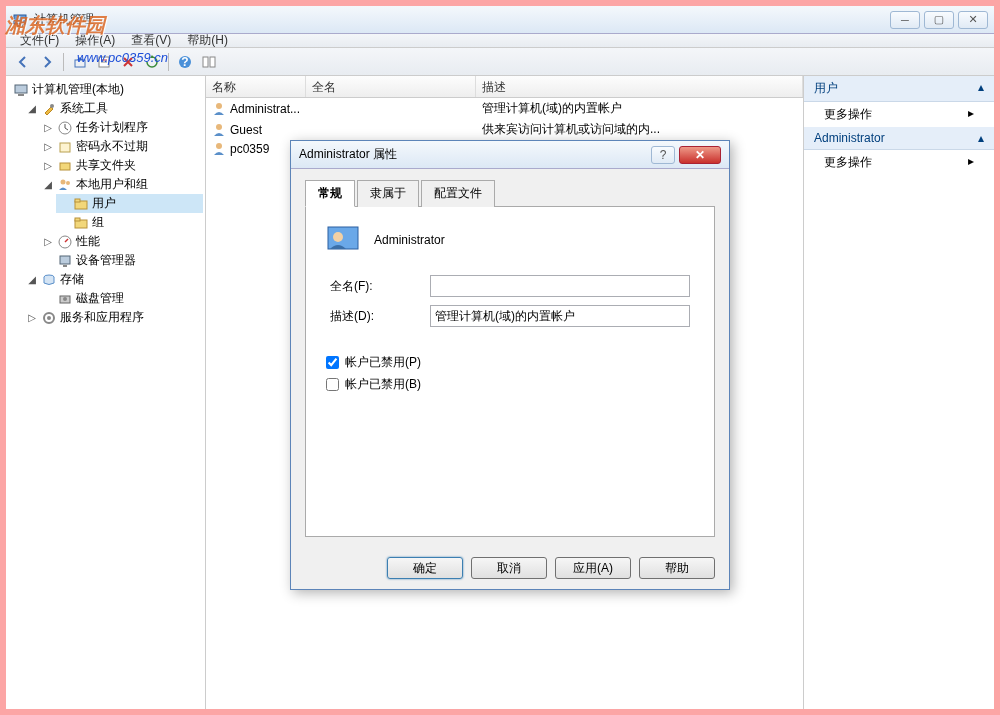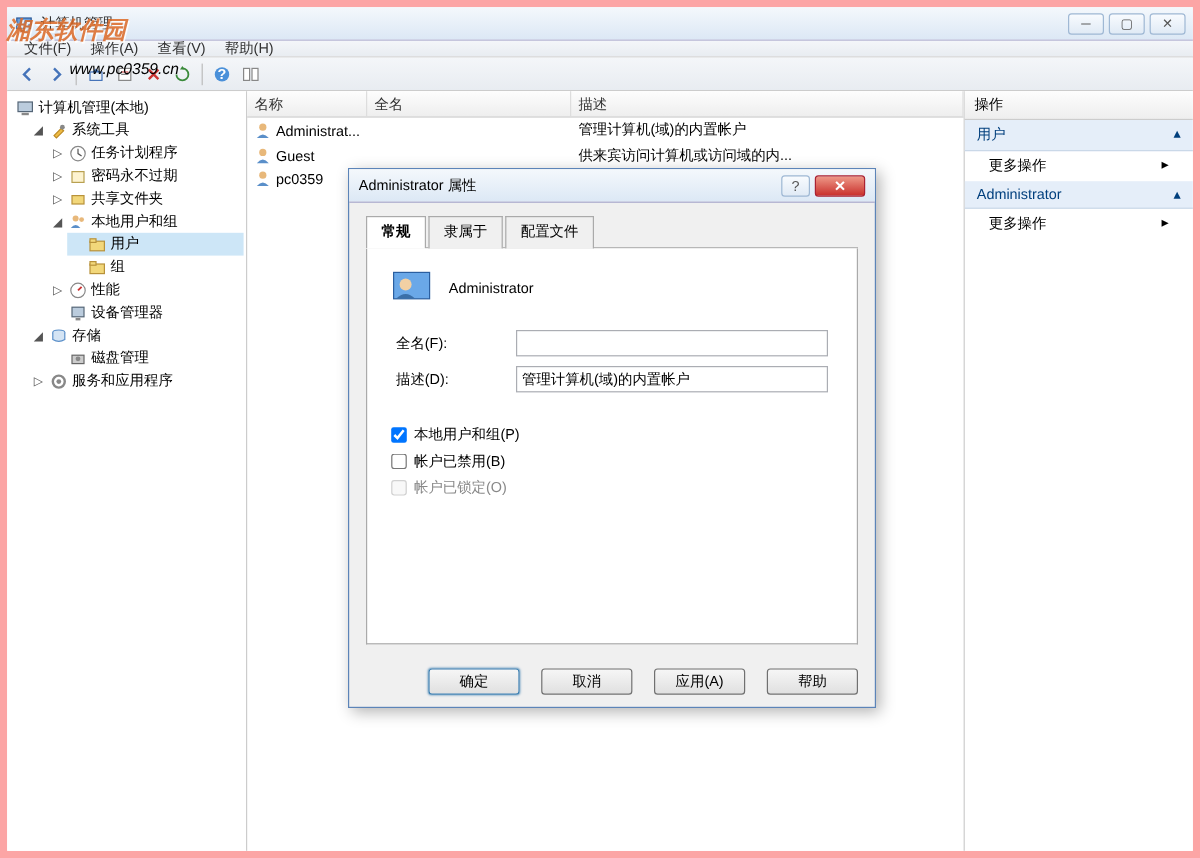--- a/index.html
+++ b/index.html
@@ -15,21 +15,21 @@
     .win-btn.close { }
     
     .menubar { height: 14px; background: linear-gradient(#f4f6f9,#e8ecf1); display: flex; align-items: center; padding: 0 6px; border-bottom: 1px solid #ccc; }
     .menu-item { padding: 2px 8px; cursor: pointer; color: #333; }
     
     .toolbar { height: 28px; background: linear-gradient(#f4f6f9,#e8ecf1); display: flex; align-items: center; padding: 0 6px; gap: 2px; border-bottom: 1px solid #ccc; }
     .tool-btn { width: 22px; height: 22px; display: flex; align-items: center; justify-content: center; cursor: pointer; border-radius: 2px; }
     .tool-sep { width: 1px; height: 18px; background: #bbb; margin: 0 3px; }
     
     .watermark { position: absolute; top: 12px; left: 5px; z-index: 5; font-size: 20px; font-weight: bold; color: #de6a26; font-style: italic; text-shadow: 1px 1px 0 #fff; opacity: 0.85; pointer-events: none; }
-    .watermark-url { position: absolute; top: 50px; left: 58px; z-index: 5; font-size: 13px; color: #000000; font-style: italic; pointer-events: none; }
+    .watermark-url { position: absolute; top: 50px; left: 77px; z-index: 5; font-size: 13px; color: #1d4ed8; font-style: italic; pointer-events: none; }
     
     .content { flex: 1; display: flex; background: #fff; }
     
     .tree-pane { width: 200px; border-right: 1px solid #ccc; padding: 4px 2px; overflow: auto; }
     .tree-node { display: flex; align-items: center; padding: 1px 2px; cursor: pointer; white-space: nowrap; }
     .tree-node.selected { background: #cde6f7; }
     .tree-toggle { width: 12px; text-align: center; color: #555; cursor: pointer; font-size: 10px; }
     .tree-icon { width: 16px; height: 16px; margin: 0 3px; display: inline-flex; align-items: center; justify-content: center; }
     .tree-children { padding-left: 16px; }
     
@@ -63,21 +63,21 @@
     .big-user-icon { width: 34px; height: 34px; margin-right: 14px; }
     
     .form-row { display: flex; align-items: center; margin: 8px 4px; }
     .form-label { width: 100px; }
     .form-input { flex: 1; height: 22px; border: 1px solid #abadb3; padding: 0 4px; background: #fff; }
     
     .check-row { display: flex; align-items: center; margin: 5px 0; }
     .check-row input { margin-right: 6px; }
     .check-row.disabled { color: #888; }
     
-    .dialog-buttons { padding: 10px 14px; display: flex; justify-content: flex-end; gap: 18px; align-items: flex-end; }
+    .dialog-buttons { padding: 10px 14px; display: flex; justify-content: flex-end; gap: 8px; align-items: flex-end; }
     .dlg-btn { min-width: 76px; height: 22px; border: 1px solid #707070; background: linear-gradient(#f6f6f6,#e0e0e0); border-radius: 3px; cursor: pointer; padding: 0 8px; }
     .dlg-btn.default { border: 1px solid #3c7fb1; box-shadow: 0 0 2px #3c7fb1; }
     
     svg { display: block; }
   </style>
 </head>
 <body>
 
 <div class="watermark">湘东软件园</div>
 <div class="watermark-url">www.pc0359.cn</div>
@@ -339,21 +339,20 @@
               </span>
               <span>pc0359</span>
             </div>
           <div class="list-cell" style="width:170px"></div>
           <div class="list-cell" style="flex:1"></div>
         </div>
       </div>
     </div>
 
     <div class="actions-pane">
-      <div class="actions-header">操作</div>
       <div class="action-section">
         <span>用户</span>
           <span>▴</span>
       </div>
       <div class="action-item">
         <span>更多操作</span>
           <span>▸</span>
       </div>
       <div class="action-section">
         <span>Administrator</span>
@@ -394,29 +393,25 @@
         <span class="form-label">全名(F):</span>
         <input class="form-input" value="" style="">
       </div>
       <div class="form-row">
         <span class="form-label">描述(D):</span>
         <input class="form-input" value="管理计算机(域)的内置帐户" style="">
       </div>
       <div style="height:14px"></div>
       <div class="check-row">
         <input type="checkbox" checked="" style="">
-        <span>本地用户和组(P)</span>
+        <span>帐户已禁用(P)</span>
       </div>
       <div class="check-row">
         <input type="checkbox" style="">
         <span>帐户已禁用(B)</span>
-      </div>
-      <div class="check-row disabled">
-        <input type="checkbox" disabled="" style="">
-        <span>帐户已锁定(O)</span>
       </div>
     </div>
   </div>
   <div class="dialog-buttons">
     <button class="dlg-btn default">确定</button>
     <button class="dlg-btn">取消</button>
     <button class="dlg-btn">应用(A)</button>
     <button class="dlg-btn">帮助</button>
   </div>
 </div>

